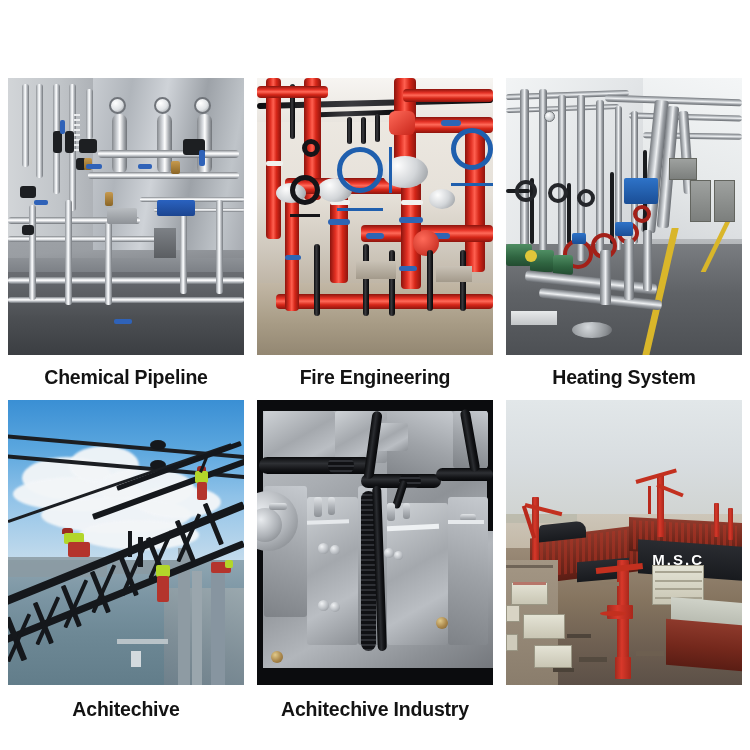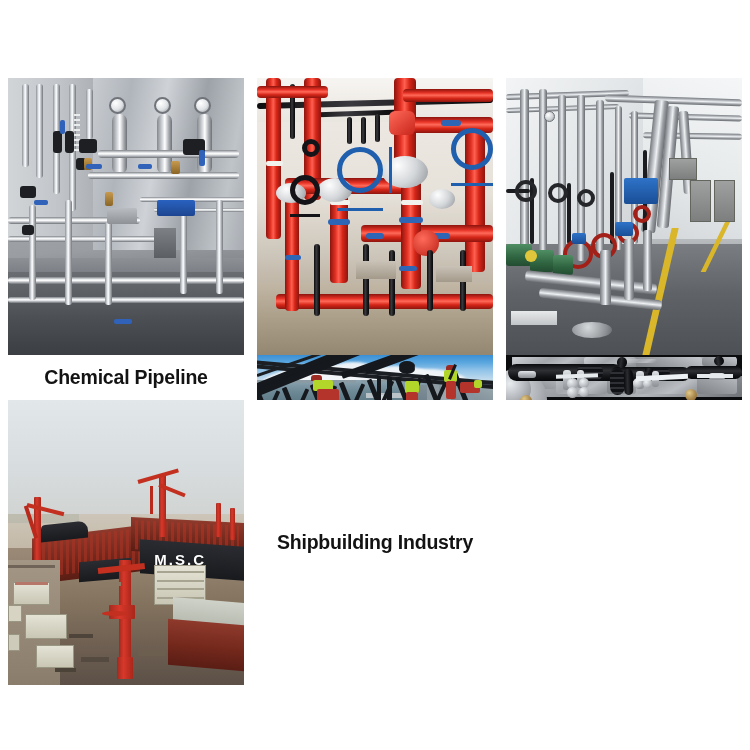--- a/index.html
+++ b/index.html
@@ -386,20 +386,22 @@
 
         <div class="box" style="left:78%;top:37%;width:9%;height:15%;"></div>
         <div class="box" style="left:88%;top:37%;width:9%;height:15%;"></div>
         <div class="box" style="left:69%;top:29%;width:12%;height:8%;"></div>
 
         <div class="b" style="left:2%;top:84%;width:46px;height:14px;background:linear-gradient(180deg,#e7e9ea,#c2c5c7);"></div>
       </div>
     </div>
 
     <div class="cap">Chemical Pipeline</div>
+    <div class="cap">Fire Engineering</div>
+    <div class="cap">Heating System</div>
 
     <div class="cell-img">
       <div class="ph arch">
         <div class="sky"></div>
         <div class="cloud" style="left:6%;top:20%;width:90px;height:42px;"></div>
         <div class="cloud" style="left:2%;top:27%;width:130px;height:34px;"></div>
         <div class="cloud" style="left:26%;top:16%;width:70px;height:38px;"></div>
         <div class="cloud" style="left:38%;top:24%;width:96px;height:40px;"></div>
         <div class="cloud" style="left:14%;top:34%;width:150px;height:36px;"></div>
         <div class="cloud" style="left:54%;top:30%;width:86px;height:32px;"></div>
@@ -586,16 +588,17 @@
         <div class="b" style="left:0;top:82%;width:5%;height:6%;background:#cfcbbb;border:1px solid #9a9684;"></div>
 
         <div class="b" style="left:26%;top:82%;width:10%;height:4px;background:#4e443a;"></div>
         <div class="b" style="left:31%;top:90%;width:12%;height:5px;background:#544a3f;"></div>
         <div class="b" style="left:20%;top:94%;width:9%;height:4px;background:#4b4238;"></div>
         <div class="b" style="left:55%;top:88%;width:12%;height:5px;background:#6d5f50;"></div>
         <div class="b" style="left:40%;top:64%;width:8%;height:4px;background:#8a7a66;"></div>
       </div>
     </div>
 
-    <div class="cap">Shipbuilding Industry</div>
+    <div class="cap">Achitechive</div>
+    <div class="cap">Achitechive Industry</div>
 
   </div>
 </div>
 
 </body></html>

